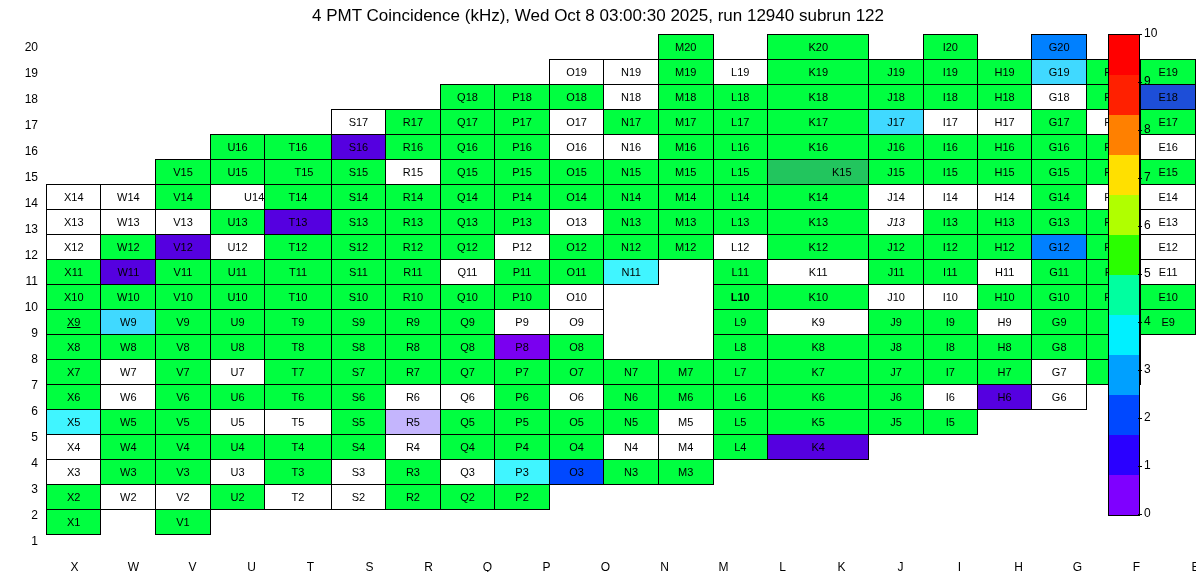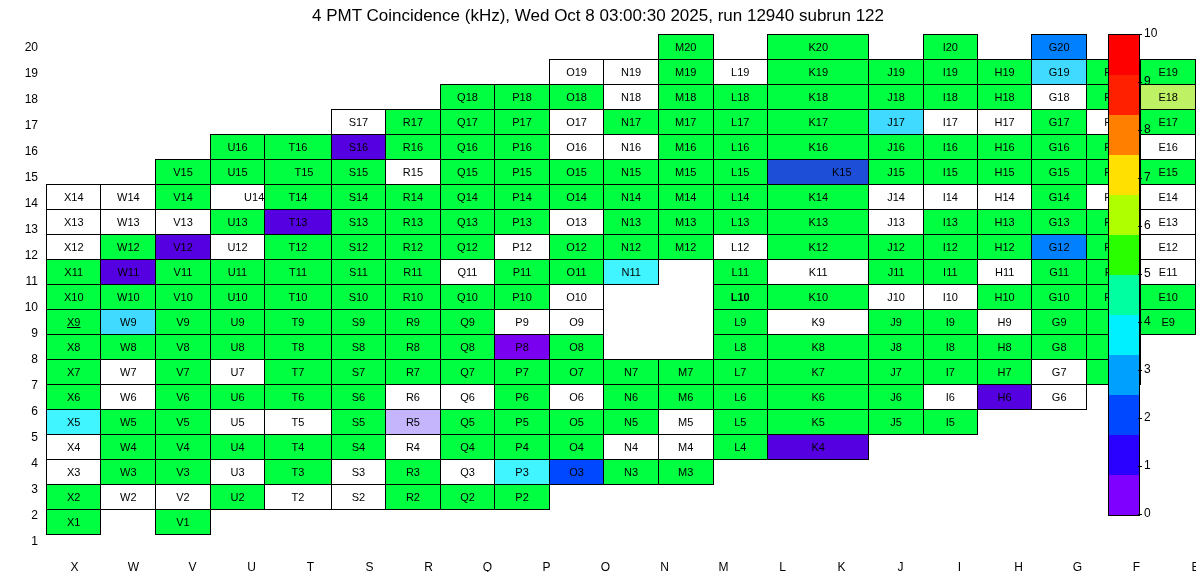--- a/index.html
+++ b/index.html
@@ -105,21 +105,21 @@
             <td style="background: rgb(0, 255, 64);">O18</td>
             <td style="background: rgb(255, 255, 255);">N18</td>
             <td style="background: rgb(0, 255, 64);">M18</td>
             <td style="background: rgb(0, 255, 64);">L18</td>
             <td style="background: rgb(0, 255, 64);">K18</td>
             <td style="background: rgb(0, 255, 64);">J18</td>
             <td style="background: rgb(0, 255, 64);">I18</td>
             <td style="background: rgb(0, 255, 64);">H18</td>
             <td style="background: rgb(255, 255, 255);">G18</td>
             <td style="background: rgb(0, 255, 64);">F18</td>
-            <td style="background: #bef264;">E18</td>
+            <td style="background: #1d4ed8;">E18</td>
           </tr>
           <tr>
             <td style="background: rgb(255, 255, 255); border: none;"></td>
             <td style="background: rgb(255, 255, 255); border: none;"></td>
             <td style="background: rgb(255, 255, 255); border: none;"></td>
             <td style="background: rgb(255, 255, 255); border: none;"></td>
             <td style="background: rgb(255, 255, 255); border: none;"></td>
             <td style="background: rgb(255, 255, 255);">S17</td>
             <td style="background: rgb(0, 255, 64);">R17</td>
             <td style="background: rgb(0, 255, 64);">Q17</td>
@@ -165,21 +165,21 @@
             <td style="background: rgb(0, 255, 64);">U15</td>
             <td style="background: rgb(0, 255, 64); padding-left: 12px;">T15</td>
             <td style="background: rgb(0, 255, 64);">S15</td>
             <td style="background: rgb(255, 255, 255);">R15</td>
             <td style="background: rgb(0, 255, 64);">Q15</td>
             <td style="background: rgb(0, 255, 64);">P15</td>
             <td style="background: rgb(0, 255, 64);">O15</td>
             <td style="background: rgb(0, 255, 64);">N15</td>
             <td style="background: rgb(0, 255, 64);">M15</td>
             <td style="background: rgb(0, 255, 64);">L15</td>
-            <td style="background: #1d4ed8; padding-left: 47px;">K15</td>
+            <td style="background: #22c55e; padding-left: 47px;">K15</td>
             <td style="background: rgb(0, 255, 64);">J15</td>
             <td style="background: rgb(0, 255, 64);">I15</td>
             <td style="background: rgb(0, 255, 64);">H15</td>
             <td style="background: rgb(0, 255, 64);">G15</td>
             <td style="background: rgb(0, 255, 64);">F15</td>
             <td style="background: rgb(0, 255, 64);">E15</td>
           </tr>
           <tr>
             <td style="background: rgb(255, 255, 255);">X14</td>
             <td style="background: rgb(255, 255, 255);">W14</td>
@@ -210,21 +210,21 @@
             <td style="background: rgb(85, 0, 224);">T13</td>
             <td style="background: rgb(0, 255, 64);">S13</td>
             <td style="background: rgb(0, 255, 64);">R13</td>
             <td style="background: rgb(0, 255, 64);">Q13</td>
             <td style="background: rgb(0, 255, 64);">P13</td>
             <td style="background: rgb(255, 255, 255);">O13</td>
             <td style="background: rgb(0, 255, 64);">N13</td>
             <td style="background: rgb(0, 255, 64);">M13</td>
             <td style="background: rgb(0, 255, 64);">L13</td>
             <td style="background: rgb(0, 255, 64);">K13</td>
-            <td style="background: rgb(255, 255, 255);">J13</td>
+            <td style="background: rgb(255, 255, 255); font-style: italic;">J13</td>
             <td style="background: rgb(0, 255, 64);">I13</td>
             <td style="background: rgb(0, 255, 64);">H13</td>
             <td style="background: rgb(0, 255, 64);">G13</td>
             <td style="background: rgb(0, 255, 64);">F13</td>
             <td style="background: rgb(255, 255, 255);">E13</td>
           </tr>
           <tr>
             <td style="background: rgb(255, 255, 255);">X12</td>
             <td style="background: rgb(0, 255, 64);">W12</td>
             <td style="background: rgb(85, 0, 224);">V12</td>

